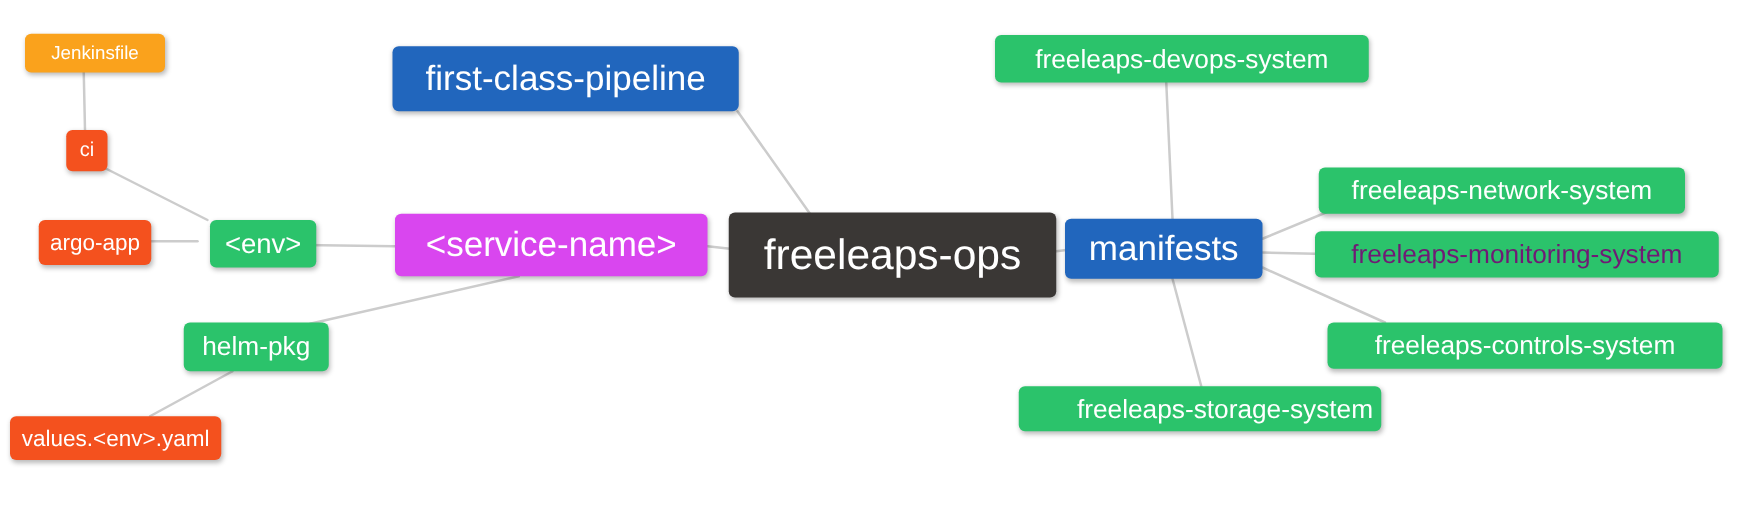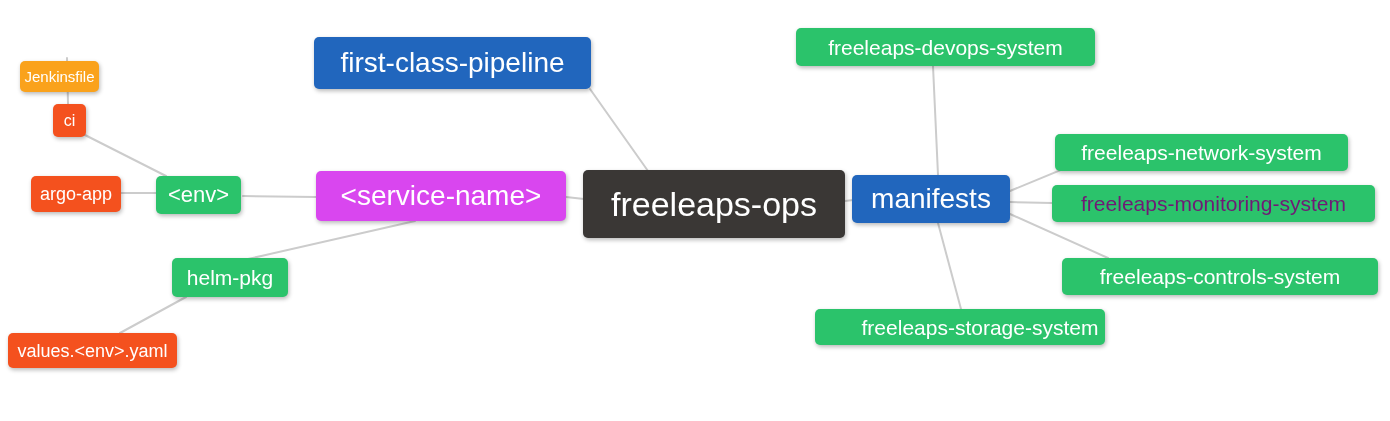--- a/index.html
+++ b/index.html
@@ -51,25 +51,25 @@
       <line x1="566" y1="197" x2="584" y2="199" stroke="#cccccc" stroke-width="2" stroke-linecap="round"></line>
       <line x1="590" y1="89" x2="648" y2="171" stroke="#cccccc" stroke-width="2" stroke-linecap="round"></line>
       <line x1="845" y1="201" x2="853" y2="200" stroke="#cccccc" stroke-width="2" stroke-linecap="round"></line>
       <line x1="938" y1="175" x2="933" y2="66" stroke="#cccccc" stroke-width="2" stroke-linecap="round"></line>
       <line x1="1010" y1="191" x2="1114" y2="148" stroke="#cccccc" stroke-width="2" stroke-linecap="round"></line>
       <line x1="1010" y1="202" x2="1052" y2="203" stroke="#cccccc" stroke-width="2" stroke-linecap="round"></line>
       <line x1="1010" y1="214" x2="1108" y2="258" stroke="#cccccc" stroke-width="2" stroke-linecap="round"></line>
       <line x1="938" y1="223" x2="961" y2="309" stroke="#cccccc" stroke-width="2" stroke-linecap="round"></line>
     </svg>
 
-<div class="node" style="left: 20px; top: 27px; width: 79px; height: 31px; font-size: 15px; background: rgb(250, 162, 28); color: rgb(255, 255, 255); margin-top: 34px;">Jenkinsfile</div>
+<div class="node" style="left: 20px; top: 27px; width: 112px; height: 31px; font-size: 15px; background: rgb(250, 162, 28); color: rgb(255, 255, 255);">Jenkinsfile</div>
     <div class="node" style="left: 53px; top: 104px; width: 33px; height: 33px; font-size: 16px; background: rgb(244, 81, 30); color: rgb(255, 255, 255);">ci</div>
     <div class="node" style="left: 31px; top: 176px; width: 90px; height: 36px; font-size: 18px; background: rgb(244, 81, 30); color: rgb(255, 255, 255);">argo-app</div>
-    <div class="node" style="left: 156px; top: 176px; width: 85px; height: 38px; font-size: 22px; background: rgb(43, 195, 107); color: rgb(255, 255, 255);">&lt;env&gt;</div>
-    <div class="node" style="left: 147px; top: 258px; width: 116px; height: 39px; font-size: 21px; background: rgb(43, 195, 107); color: rgb(255, 255, 255); margin-left: 25px;">helm-pkg</div>
+    <div class="node" style="left: 168px; top: 176px; width: 85px; height: 38px; font-size: 22px; background: rgb(43, 195, 107); color: rgb(255, 255, 255);">&lt;env&gt;</div>
+    <div class="node" style="left: 147px; top: 258px; width: 116px; height: 39px; font-size: 21px; background: rgb(43, 195, 107); color: rgb(255, 255, 255);">helm-pkg</div>
     <div class="node" style="left: 8px; top: 333px; width: 169px; height: 35px; font-size: 18px; background: rgb(244, 81, 30); color: rgb(255, 255, 255);">values.&lt;env&gt;.yaml</div>
     <div class="node" style="left: 314px; top: 37px; width: 277px; height: 52px; font-size: 28px; background: rgb(33, 102, 189); color: rgb(255, 255, 255);">first-class-pipeline</div>
     <div class="node" style="left: 316px; top: 171px; width: 250px; height: 50px; font-size: 28px; background: #d946ef; color: rgb(255, 255, 255);">&lt;service-name&gt;</div>
     <div class="node" style="left: 583px; top: 170px; width: 262px; height: 68px; font-size: 34px; background: rgb(58, 55, 53); color: rgb(255, 255, 255);">freeleaps-ops</div>
     <div class="node" style="left: 852px; top: 175px; width: 158px; height: 48px; font-size: 28px; background: rgb(33, 102, 189); color: rgb(255, 255, 255);">manifests</div>
     <div class="node" style="left: 796px; top: 28px; width: 299px; height: 38px; font-size: 21px; background: rgb(43, 195, 107); color: rgb(255, 255, 255);">freeleaps-devops-system</div>
     <div class="node" style="left: 1055px; top: 112px; width: 293px; height: 37px; font-size: 21px; background: rgb(43, 195, 107); color: rgb(255, 255, 255); margin-top: 22px;">freeleaps-network-system</div>
     <div class="node" style="left: 1052px; top: 185px; width: 323px; height: 37px; font-size: 21px; background: rgb(43, 195, 107); color: #701a75;">freeleaps-monitoring-system</div>
     <div class="node" style="left: 1062px; top: 258px; width: 316px; height: 37px; font-size: 21px; background: rgb(43, 195, 107); color: rgb(255, 255, 255);">freeleaps-controls-system</div>
     <div class="node" style="left: 815px; top: 309px; width: 290px; height: 36px; font-size: 21px; background: rgb(43, 195, 107); color: rgb(255, 255, 255); padding-left: 40px;">freeleaps-storage-system</div>

